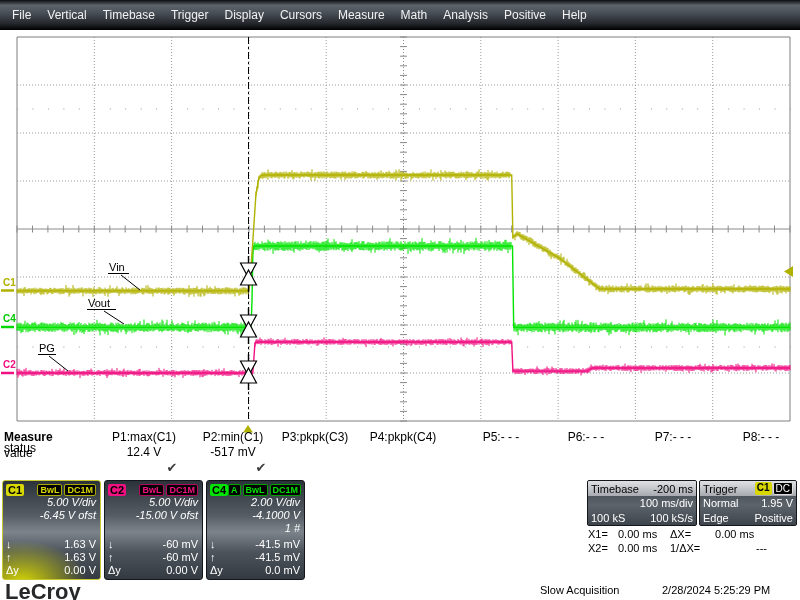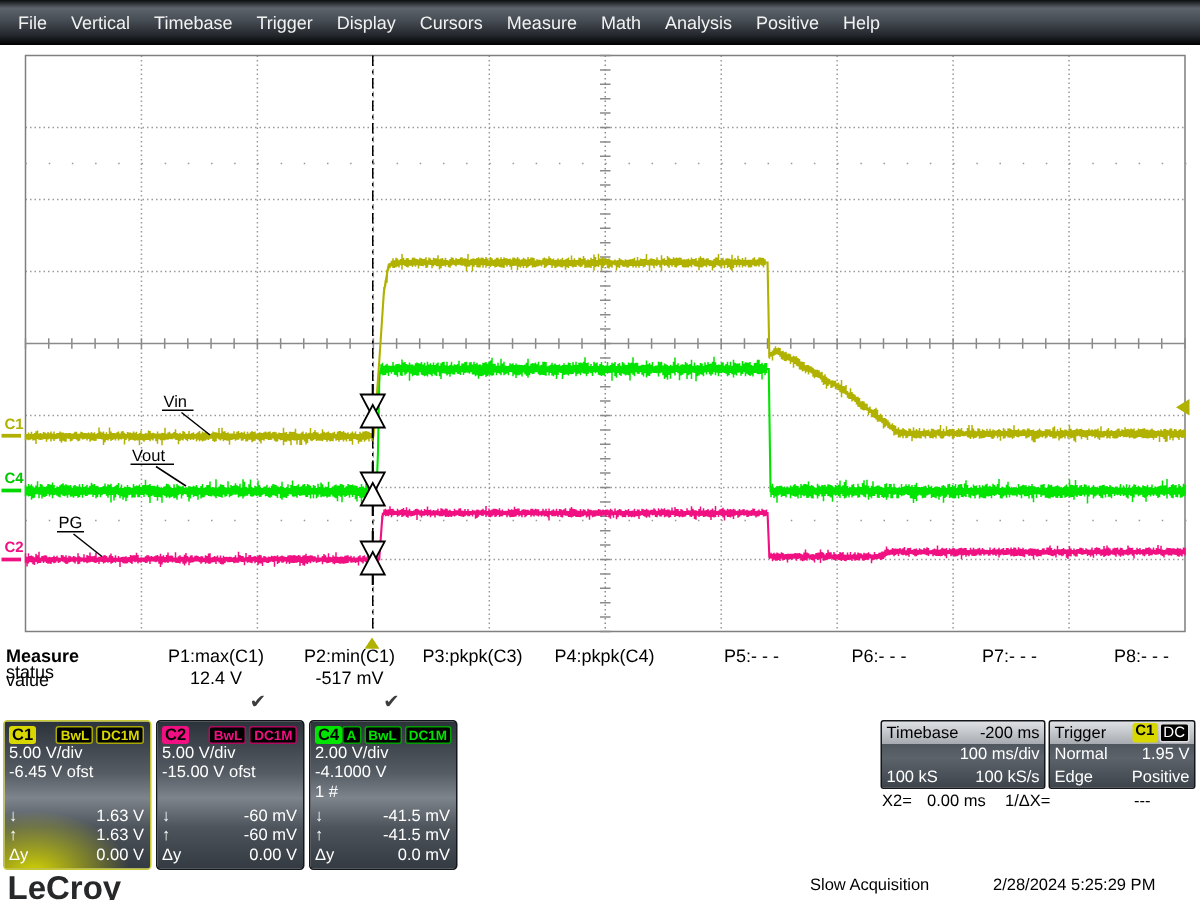--- a/index.html
+++ b/index.html
@@ -21,21 +21,21 @@
     padding:2px 4px 2px 3px;display:flex;flex-direction:column;
     background:linear-gradient(180deg,#2c3239 0%,#555c64 35%,#7d848c 52%,#4d545c 72%,#343a41 100%);}
   .chbox.sel{border-color:#c8c832;
     background:radial-gradient(ellipse 95px 62px at 20% 104%,rgba(225,225,0,.95),rgba(225,225,0,0) 68%),
       linear-gradient(180deg,#2c3239 0%,#555c64 35%,#7d848c 52%,#4d545c 72%,#343a41 100%);}
   .chead{display:flex;align-items:center;height:13px;}
   .chan-badge{color:#000;font-weight:bold;font-size:11px;line-height:12px;padding:0 2px;border-radius:2px;}
   .mini-badges{margin-left:auto;display:flex;gap:2px;}
   .mini-badge{background:#000;font-size:9px;font-weight:bold;line-height:10px;padding:0 2px;
     border-radius:2px;border:1px solid;}
-  .chrow{text-align:left;line-height:13px;}
+  .chrow{text-align:right;line-height:13px;font-style:italic;}
   .chspace{flex:1;}
   .currow{display:flex;justify-content:space-between;line-height:13px;}
   
   .tbox{position:absolute;top:480px;height:46px;box-sizing:border-box;border:1px solid #13161a;
     border-radius:2px;color:#fff;font-size:11px;overflow:hidden;
     background:linear-gradient(180deg,#3a4148,#5c636b 55%,#3d444b);}
   .tbox-header{background:linear-gradient(180deg,#dfe1e4,#a7abb1);color:#000;display:flex;
     align-items:center;justify-content:space-between;padding:0 3px;height:15px;font-size:11px;}
   .tbox-row{display:flex;justify-content:space-between;padding:0 3px;line-height:14.5px;}
   .tbox-row.right{justify-content:flex-end;}
@@ -298,19 +298,22 @@
     <span>1.95 V</span>
   </div>
   <div class="tbox-row">
     <span>Edge</span>
     <span>Positive</span>
   </div>
 </div>
 
 <div class="curinfo">
   <div>
+    <span class="l1">X1=</span><span class="v1">0.00 ms</span><span class="l2">ΔX=</span> <span>0.00 ms</span>
+  </div>
+  <div>
     <span class="l1">X2=</span><span class="v1">0.00 ms</span><span class="l2">1/ΔX=</span><span class="v2">---</span>
   </div>
 </div>
 
 <div class="logo">LeCroy</div>
 <div class="acq-status">Slow Acquisition</div>
 <div class="datetime">2/28/2024 5:25:29 PM</div>
 
 </body></html>

